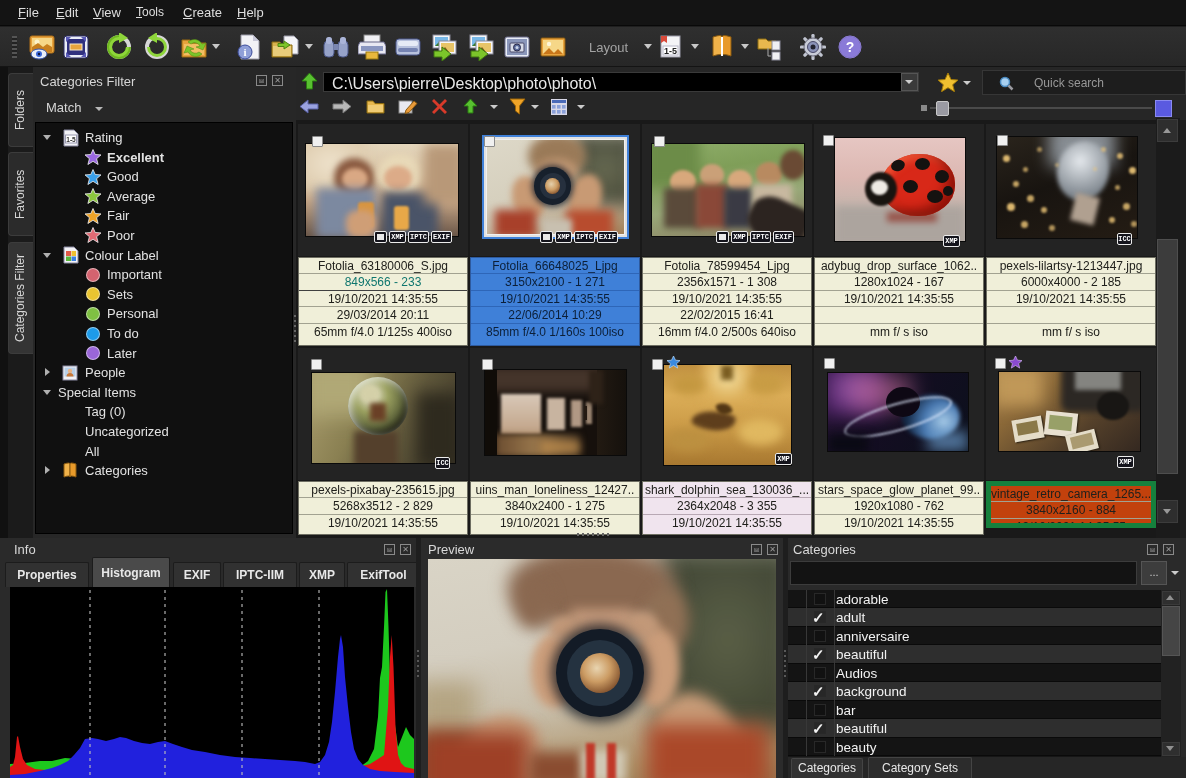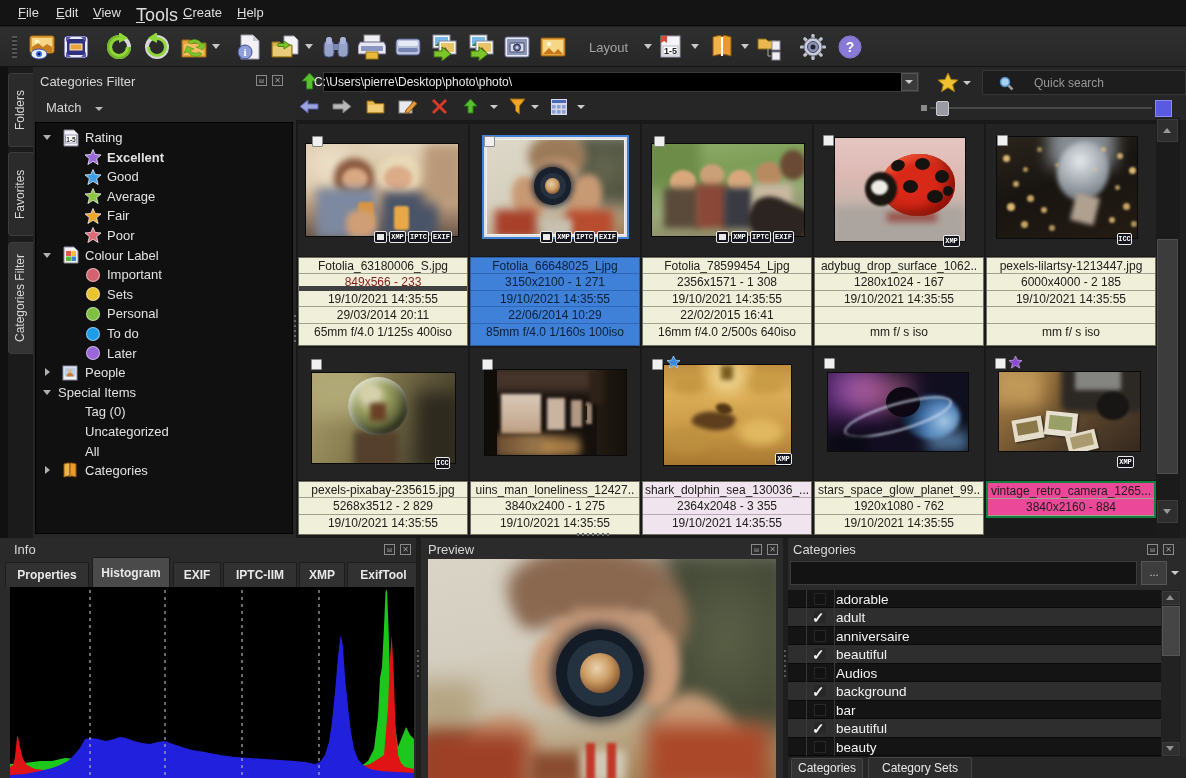--- a/index.html
+++ b/index.html
@@ -3,21 +3,21 @@
 *{margin:0;padding:0;box-sizing:border-box;}
 html,body{width:1186px;height:778px;overflow:hidden;background:#1f1f1f;font-family:"Liberation Sans",sans-serif;}
 .ab{position:absolute;}
 .badge{position:absolute;background:#14141c;border:1px solid #ececec;color:#fff;font-size:7px;font-weight:bold;border-radius:2px;height:12px;text-align:center;font-family:"Liberation Mono",monospace;line-height:10px;letter-spacing:0;}
 .cb{position:absolute;width:11px;height:11px;background:#f0f0f0;border:1px solid #8a8a8a;border-radius:1px;}
 </style></head><body>
 <div style="position:absolute;left:0;top:0;width:1186px;height:26px;background:#141414;border-bottom:1px solid #090909;"></div>
 <div style="position:absolute;left:18px;top:5px;font-size:13px;color:#dedede;"><u>F</u>ile</div>
 <div style="position:absolute;left:56px;top:5px;font-size:13px;color:#dedede;"><u>E</u>dit</div>
 <div style="position:absolute;left:93px;top:5px;font-size:13px;color:#dedede;"><u>V</u>iew</div>
-<div style="position:absolute;left:136px;top:5px;font-size:18px;color:#dedede;"><u>T</u>ools</div>
+<div style="position:absolute;left:136px;top:5px;font-size:12px;color:#dedede;"><u>T</u>ools</div>
 <div style="position:absolute;left:183px;top:5px;font-size:13px;color:#dedede;"><u>C</u>reate</div>
 <div style="position:absolute;left:237px;top:5px;font-size:13px;color:#dedede;"><u>H</u>elp</div>
 <div style="position:absolute;left:0;top:27px;width:1186px;height:40px;background:linear-gradient(#2f2f2f,#272727);border-bottom:1px solid #141414;"></div>
 <div style="position:absolute;left:12px;top:36px;width:5px;height:22px;background:repeating-linear-gradient(#555 0 2px,#222 2px 4px);"></div>
 <svg class="ab" style="left:28px;top:33px" width="28" height="28" viewBox="0 0 28 28">
     <rect x="2" y="3" width="24" height="17" rx="2" fill="#e8a33d" stroke="#b27118"></rect>
     <rect x="4" y="5" width="20" height="9" fill="#f6d788"></rect>
     <circle cx="9" cy="9" r="2.5" fill="#fdf3c9"></circle>
     <path d="M4 14 l6 -4 5 4 4 -3 5 3 v5 h-20z" fill="#c77f1e"></path>
     <ellipse cx="11" cy="21" rx="8" ry="5" fill="#e9eef8" stroke="#3a57a8"></ellipse>
@@ -223,21 +223,21 @@
 <svg class="ab" style="left:61px;top:462px" width="18" height="18" viewBox="0 0 18 18">
     <path d="M3 2 q6 -2 6 0 l0 13 q0 -2 -6 0z" fill="#f0b24a" stroke="#8a5a10"></path>
     <path d="M15 2 q-6 -2 -6 0 l0 13 q0 -2 6 0z" fill="#e89a2a" stroke="#8a5a10"></path>
   </svg>
 <div style="position:absolute;left:85px;top:463px;font-size:13px;color:#e2e2e2;">Categories</div>
 <div style="position:absolute;left:296px;top:67px;width:890px;height:53px;background:#262626;"></div>
 <svg class="ab" style="left:300px;top:72px" width="19" height="19" viewBox="0 0 19 19">
     <path d="M9.5 1 L17 9 l-4.5 0 0 8 -6 0 0 -8 -4.5 0z" fill="#58c030" stroke="#2a7a10"></path>
   </svg>
 <div style="position:absolute;left:323px;top:72px;width:596px;height:20px;background:#000;border:1px solid #3a3a3a;"></div>
-<div style="position:absolute;left:314px;top:75px;font-size:12px;color:#e8e8e8;">C:\Users\pierre\Desktop\photo\photo\</div>
+<div style="position:absolute;left:332px;top:75px;font-size:16px;color:#e8e8e8;">C:\Users\pierre\Desktop\photo\photo\</div>
 <div style="position:absolute;left:901px;top:73px;width:17px;height:18px;background:#3a3a3a;border:1px solid #555;"></div>
 <div style="position:absolute;left:905px;top:80px;width:0;height:0;border-left:4px solid transparent;border-right:4px solid transparent;border-top:4px solid #ccc;"></div>
 <svg class="ab" style="left:938px;top:73px" width="20" height="19" viewBox="0 0 20 19">
     <path d="M10 0 l3 6.5 7 0.6 -5.3 4.6 1.8 7 -6.5 -4 -6.5 4 1.8 -7 -5.3 -4.6 7 -0.6z" fill="#f0c030" stroke="#a07808"></path>
   </svg>
 <div style="position:absolute;left:963px;top:81px;width:0;height:0;border-left:4px solid transparent;border-right:4px solid transparent;border-top:4px solid #ccc;"></div>
 <div style="position:absolute;left:982px;top:70px;width:204px;height:25px;background:#1d1d1d;border:1px solid #363636;"></div>
 <svg class="ab" style="left:998px;top:75px" width="16" height="16" viewBox="0 0 16 16">
     <circle cx="7" cy="7" r="4.5" fill="#a8d0f0" stroke="#4a8ac0" stroke-width="1.5"></circle>
     <path d="M10.5 10.5 l4 4" stroke="#9a9aa0" stroke-width="2.5"></path>
@@ -289,21 +289,21 @@
 <div style="position:absolute;left:470px;top:124px;width:170px;height:132px;background:#232323;"></div>
 <div style="position:absolute;left:470px;top:348px;width:170px;height:132px;background:#232323;"></div>
 <div style="position:absolute;left:642px;top:124px;width:170px;height:132px;background:#232323;"></div>
 <div style="position:absolute;left:642px;top:348px;width:170px;height:132px;background:#232323;"></div>
 <div style="position:absolute;left:814px;top:124px;width:170px;height:132px;background:#232323;"></div>
 <div style="position:absolute;left:814px;top:348px;width:170px;height:132px;background:#232323;"></div>
 <div style="position:absolute;left:986px;top:124px;width:170px;height:132px;background:#232323;"></div>
 <div style="position:absolute;left:986px;top:348px;width:170px;height:132px;background:#232323;"></div>
 <div style="position:absolute;left:298px;top:257.0px;width:170px;height:89.0px;background:#f0efd9;border:1px solid #6e6e62;overflow:hidden;">
     <div style="height:16.4px;border-bottom:1px solid #a2a291;font-size:12px;color:#20201c;text-align:center;line-height:17px;overflow:hidden;white-space:nowrap;">Fotolia_63180006_S.jpg</div>
-    <div style="height:16.4px;border-bottom:5px solid #404040;font-size:12px;color:#7f1d1d;text-align:center;line-height:17px;overflow:hidden;white-space:nowrap;">849x566 - 233</div>
+    <div style="height:16.4px;border-bottom:1px solid #404040;font-size:12px;color:#0f766e;text-align:center;line-height:17px;overflow:hidden;white-space:nowrap;">849x566 - 233</div>
     <div style="height:16.4px;border-bottom:1px solid #a2a291;font-size:12px;color:#20201c;text-align:center;line-height:17px;overflow:hidden;white-space:nowrap;">19/10/2021 14:35:55</div>
     <div style="height:16.4px;border-bottom:1px solid #a2a291;font-size:12px;color:#20201c;text-align:center;line-height:17px;overflow:hidden;white-space:nowrap;">29/03/2014 20:11</div>
     <div style="height:17.4px;font-size:12px;color:#20201c;text-align:center;line-height:17px;overflow:hidden;white-space:nowrap;">65mm f/4.0 1/125s 400iso</div>
   </div>
 <div style="position:absolute;left:470px;top:257.0px;width:170px;height:89.0px;background:#3f80d8;border:1px solid #2e5a9e;overflow:hidden;">
     <div style="height:16.4px;border-bottom:1px solid #2e66b8;font-size:12px;color:#0c1f38;text-align:center;line-height:17px;overflow:hidden;white-space:nowrap;">Fotolia_66648025_Ljpg</div>
     <div style="height:16.4px;border-bottom:1px solid #2e66b8;font-size:12px;color:#0c1f38;text-align:center;line-height:17px;overflow:hidden;white-space:nowrap;">3150x2100 - 1 271</div>
     <div style="height:16.4px;border-bottom:1px solid #2e66b8;font-size:12px;color:#0c1f38;text-align:center;line-height:17px;overflow:hidden;white-space:nowrap;">19/10/2021 14:35:55</div>
     <div style="height:16.4px;border-bottom:1px solid #2e66b8;font-size:12px;color:#0c1f38;text-align:center;line-height:17px;overflow:hidden;white-space:nowrap;">22/06/2014 10:29</div>
     <div style="height:17.4px;font-size:12px;color:#0c1f38;text-align:center;line-height:17px;overflow:hidden;white-space:nowrap;">85mm f/4.0 1/160s 100iso</div>
@@ -342,21 +342,21 @@
 <div style="position:absolute;left:642px;top:481.0px;width:170px;height:54.2px;background:#f0e4ee;border:1px solid #6e6e62;overflow:hidden;">
     <div style="height:16.4px;border-bottom:1px solid #b8a8b4;font-size:12px;color:#20201c;text-align:center;line-height:17px;overflow:hidden;white-space:nowrap;">shark_dolphin_sea_130036_...</div>
     <div style="height:16.4px;border-bottom:1px solid #b8a8b4;font-size:12px;color:#20201c;text-align:center;line-height:17px;overflow:hidden;white-space:nowrap;">2364x2048 - 3 355</div>
     <div style="height:17.4px;font-size:12px;color:#20201c;text-align:center;line-height:17px;overflow:hidden;white-space:nowrap;">19/10/2021 14:35:55</div>
   </div>
 <div style="position:absolute;left:814px;top:481.0px;width:170px;height:54.2px;background:#f0efd9;border:1px solid #6e6e62;overflow:hidden;">
     <div style="height:16.4px;border-bottom:1px solid #a2a291;font-size:12px;color:#20201c;text-align:center;line-height:17px;overflow:hidden;white-space:nowrap;">stars_space_glow_planet_99..</div>
     <div style="height:16.4px;border-bottom:1px solid #a2a291;font-size:12px;color:#20201c;text-align:center;line-height:17px;overflow:hidden;white-space:nowrap;">1920x1080 - 762</div>
     <div style="height:17.4px;font-size:12px;color:#20201c;text-align:center;line-height:17px;overflow:hidden;white-space:nowrap;">19/10/2021 14:35:55</div>
   </div>
-<div style="position:absolute;left:986px;top:481.0px;width:170px;height:37px;background:#ec4899;border:2px solid #15803d;overflow:hidden;">
+<div style="position:absolute;left:986px;top:481.0px;width:170px;height:47px;background:#c2410c;border:5px solid #15803d;overflow:hidden;">
     <div style="height:16.4px;border-bottom:1px solid #a2a291;font-size:12px;color:#20201c;text-align:center;line-height:17px;overflow:hidden;white-space:nowrap;">vintage_retro_camera_1265...</div>
     <div style="height:16.4px;border-bottom:1px solid #a2a291;font-size:12px;color:#20201c;text-align:center;line-height:17px;overflow:hidden;white-space:nowrap;">3840x2160 - 884</div>
     <div style="height:17.4px;font-size:12px;color:#20201c;text-align:center;line-height:17px;overflow:hidden;white-space:nowrap;">19/10/2021 14:35:55</div>
   </div>
 <div style="position:absolute;left:296px;top:535px;width:862px;height:3px;background:#191919;"></div>
 <div style="position:absolute;left:305px;top:143px;width:154px;height:94px;overflow:hidden;border:1px solid #0a0a0a;">
     <div style="position:absolute;left:0;top:0;width:100%;height:100%;background:linear-gradient(180deg,#e4d6bc 0%,#d9c3a4 35%,#c8a888 60%,#6a5648 100%);"></div>
     <div style="position:absolute;left:-10px;top:-8px;width:70px;height:55px;background:radial-gradient(#efe3cd,#d8c4a4);filter:blur(6px);"></div>
     <div style="position:absolute;left:28px;top:14px;width:40px;height:38px;background:#8a5a40;border-radius:50% 50% 40% 40%;filter:blur(3px);"></div>
     <div style="position:absolute;left:36px;top:24px;width:26px;height:22px;background:#d9a884;border-radius:50%;filter:blur(2px);"></div>

